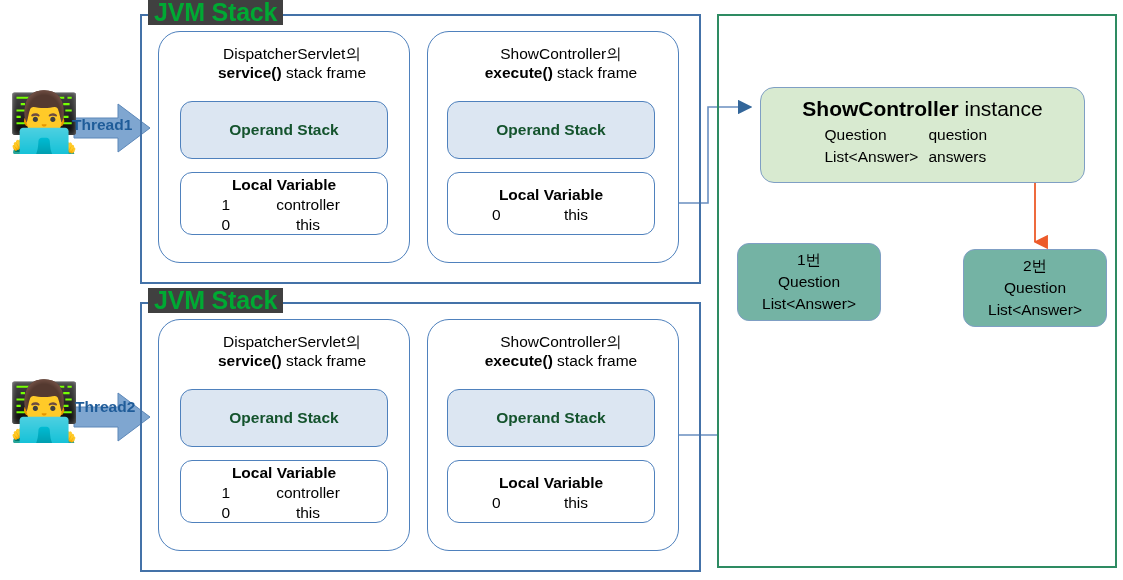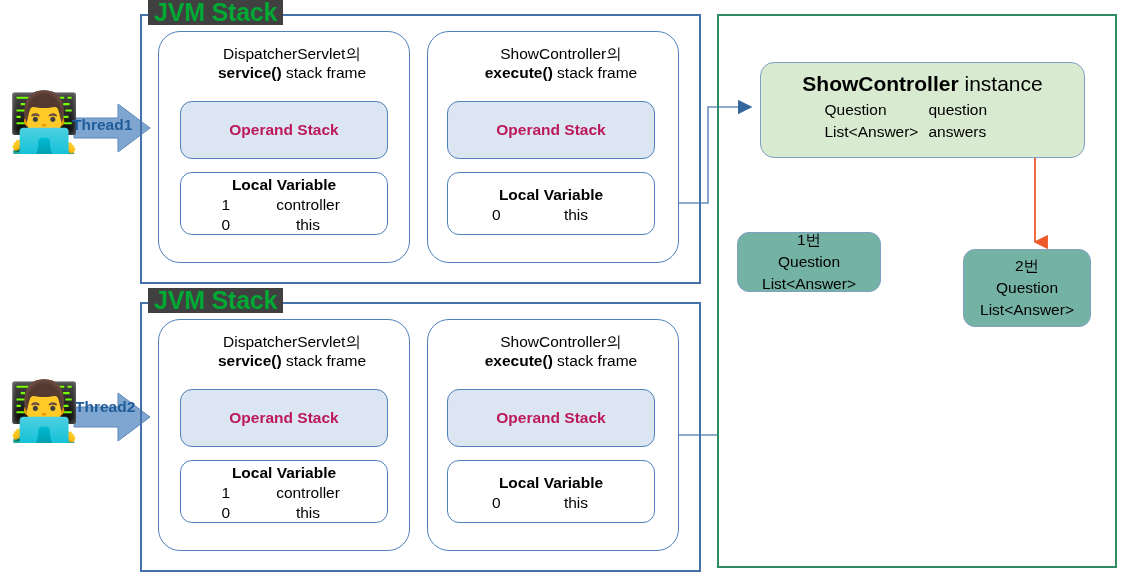--- a/index.html
+++ b/index.html
@@ -67,21 +67,21 @@
     position: absolute;
     border: 1.5px solid #4f81bd;
     border-radius: 12px;
     background: #dce6f2;
     box-sizing: border-box;
     display: flex;
     align-items: center;
     justify-content: center;
     font-weight: bold;
     font-size: 15.5px;
-    color: #be185d;
+    color: #14532d;
   }
   .local-box {
     position: absolute;
     border: 1.5px solid #4f81bd;
     border-radius: 12px;
     background: #ffffff;
     box-sizing: border-box;
     display: flex;
     flex-direction: column;
     align-items: center;
@@ -104,20 +104,21 @@
 
   
   .heap-obj {
     position: absolute;
     border: 1.5px solid #7f9fc4;
     border-radius: 14px;
     background: #d8ead0;
     box-sizing: border-box;
     text-align: center;
     color: #000000;
+    margin-top: 25px;
   }
   .heap-obj-title {
     font-size: 21px;
     line-height: 26px;
     margin-top: 8px;
   }
   .heap-obj-title b { font-weight: bold; }
   .heap-fields {
     margin-top: 2px;
     display: inline-block;
@@ -300,25 +301,25 @@
         <span class="type">Question</span>
         <span class="name">question</span>
       </div>
       <div class="heap-field-row">
         <span class="type">List&lt;Answer&gt;</span>
         <span class="name">answers</span>
       </div>
     </div>
   </div>
 
-  <div class="q-obj" style="left:737px; top:232px; width:144px; height:60px;">
+  <div class="q-obj" style="left:737px; top:243px; width:144px; height:78px;">
     <div>1번</div>
     <div>Question</div>
     <div>List&lt;Answer&gt;</div>
   </div>
 
-  <div class="q-obj" style="left:963px; top:249px; width:128px; height:78px;">
+  <div class="q-obj" style="left:963px; top:249px; width:144px; height:78px;">
     <div>2번</div>
     <div>Question</div>
     <div>List&lt;Answer&gt;</div>
   </div>
 
 </div>
 
 </body></html>

